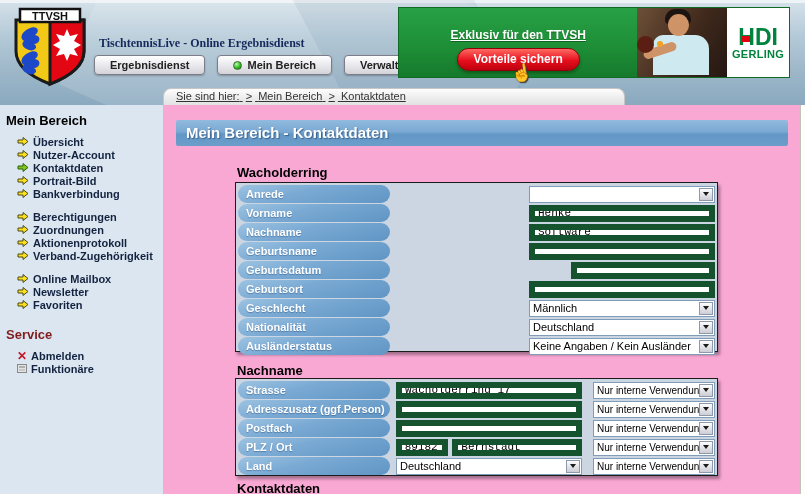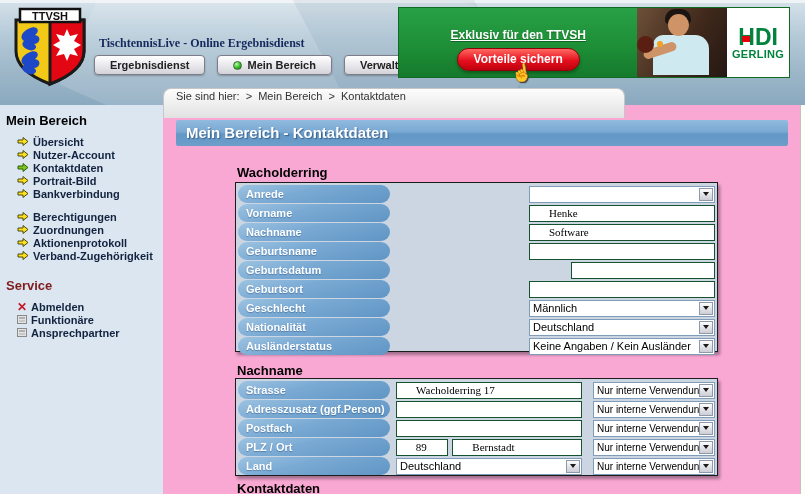--- a/index.html
+++ b/index.html
@@ -49,24 +49,24 @@
   .ph-shirt { position:absolute; left:16px; top:27px; width:56px; height:40px; background:#cfe9f0; border-radius:10px 14px 0 0; }
   .ph-arm { position:absolute; left:6px; top:38px; width:34px; height:9px; background:#cf9368; border-radius:5px; transform:rotate(-18deg); }
   .ph-paddle { position:absolute; left:0px; top:28px; width:17px; height:17px; background:#5a1f12; border-radius:50%; }
   .ph-ball { position:absolute; left:20px; top:33px; width:6px; height:6px; background:#f2a31d; border-radius:50%; }
   .ad-hdi { width:62px; height:100%; background:#fff; display:flex; flex-direction:column; align-items:center; justify-content:center; }
   .hdi-word { position:relative; color:#00843d; font-size:23px; font-weight:bold; line-height:22px; letter-spacing:0; }
   .hdi-dash { position:absolute; left:4px; top:10px; width:8px; height:6px; background:#e3000f; }
   .hdi-sub { color:#00843d; font-size:11px; font-weight:bold; letter-spacing:.3px; }
 
   
-  .breadcrumb { position:absolute; left:163px; top:88px; width:462px; height:30px; z-index:4;
+  .breadcrumb { position:absolute; left:163px; top:88px; width:462px; height:17px; z-index:4;
     background:linear-gradient(180deg,#fdfdfd 0%,#ececec 60%,#e2e2e2 100%);
     border:1px solid #c6c6c6; border-bottom:none; border-radius:8px 8px 0 0;
-    font-size:11px; color:#333; line-height:15px; padding-left:12px; white-space:nowrap; }
+    font-size:11px; color:#333; line-height:15px; padding-left:12px; white-space:nowrap;text-decoration:underline; }
   .bc-sep { margin:0 3px; }
   .bc-link { color:#333; text-decoration:none; cursor:pointer; }
 
   
   .sidebar { position:absolute; left:0; top:105px; width:163px; height:389px; background:#dbe6f1; }
   .side-h { font-size:13px; font-weight:bold; color:#000; margin:8px 0 7px 6px; }
   .sgroup { margin-bottom:10px; }
   .sitem { display:flex; align-items:center; height:13px; padding-left:17px; font-size:11px; font-weight:bold;
     color:#13233f; cursor:pointer; white-space:nowrap; }
   .sitem .ic { margin-right:4px; display:inline-flex; flex:none; }
@@ -89,22 +89,22 @@
     box-shadow:2px 3px 3px rgba(0,0,0,.35); padding:2px; }
   .panel.personen { top:77px; height:170px; }
   .panel.anschrift { top:273px; height:98px; }
 
   .frow { display:flex; align-items:center; height:18px;justify-content:space-between; }
   .frow + .frow { margin-top:1px; }
   .flabel { width:152px; min-width:152px; height:18px; border-radius:9px;
     background:linear-gradient(165deg,#9dc3e1 0%,#7aaad4 40%,#6095c4 100%);
     color:#fff; font-size:11px; font-weight:bold; line-height:18px; padding-left:8px;
     text-shadow:0 1px 1px rgba(0,40,90,.35); white-space:nowrap; overflow:hidden; }
-  .ftext { margin-left:5px; width:186px; height:17px; border:1px solid #14532d; background:#fff;
-    font-family:Liberation Serif, serif; font-size:11px; padding:0 19px; }
+  .ftext { margin-left:5px; width:186px; height:17px; border:6px solid #14532d; background:#fff;
+    font-family:Liberation Mono, monospace; font-size:11px; padding:0 3px; }
   .ftext.short { width:144px; }
   .ftext.plz { width:52px; }
   .ftext.ort { width:130px; margin-left:4px; }
   .combo { margin-left:5px; width:186px; height:17px; border:1px solid #7f9db9; background:#fff;
     display:flex; align-items:center; cursor:pointer; }
   .combo-val { flex:1; font-size:11px; padding-left:3px; white-space:nowrap; overflow:hidden; color:#000; }
   .combo-btn { flex:none; width:14px; height:13px; margin-right:1px;
     background:linear-gradient(180deg,#fefefe 0%,#e4e4ea 50%,#cdcdd6 100%);
     border:1px solid #8d98a8; display:flex; align-items:center; justify-content:center; }
   .tri { width:0; height:0; border-left:3px solid transparent; border-right:3px solid transparent; border-top:4px solid #1a1a1a; }
@@ -230,42 +230,54 @@
       <span>Aktionenprotokoll</span>
     </div>
     <div class="sitem">
       <svg class="ic" width="12" height="11" viewBox="0 0 12 11">
           <path d="M1 4 h5 V1.5 L11 5.5 6 9.5 V7 H1 z" fill="#ffe11a" stroke="#4a4a10" stroke-width="1"></path>
         </svg>
       <span>Verband-Zugehörigkeit</span>
     </div>
   </div>
 
+  <div class="sgroup">
+    <div class="sitem">
+      <svg class="ic" width="12" height="11" viewBox="0 0 12 11">
+          <path d="M1 4 h5 V1.5 L11 5.5 6 9.5 V7 H1 z" fill="#ffe11a" stroke="#4a4a10" stroke-width="1"></path>
+        </svg>
+      <span>Online Mailbox</span>
+    </div>
+    <div class="sitem">
+      <svg class="ic" width="12" height="11" viewBox="0 0 12 11">
+          <path d="M1 4 h5 V1.5 L11 5.5 6 9.5 V7 H1 z" fill="#ffe11a" stroke="#4a4a10" stroke-width="1"></path>
+        </svg>
+      <span>Newsletter</span>
+    </div>
+    <div class="sitem">
+      <svg class="ic" width="12" height="11" viewBox="0 0 12 11">
+          <path d="M1 4 h5 V1.5 L11 5.5 6 9.5 V7 H1 z" fill="#ffe11a" stroke="#4a4a10" stroke-width="1"></path>
+        </svg>
+      <span>Favoriten</span>
+    </div>
+  </div>
 
   <div class="service-h">Service</div>
   <div class="sgroup">
     <div class="sitem">
       <span class="xicon">✕</span>
       <span>Abmelden</span>
     </div>
     <div class="sitem">
       <svg class="ic" width="10" height="9" viewBox="0 0 10 9">
           <rect x="0.5" y="0.5" width="9" height="8" fill="#e3e3e3" stroke="#8a8a8a"></rect>
           <rect x="2" y="2" width="6" height="2" fill="#b0b0b0"></rect>
           <rect x="2" y="5" width="6" height="2" fill="#c8c8c8"></rect>
         </svg>
       <span>Funktionäre</span>
-    </div>
-    <div class="sitem">
-      <svg class="ic" width="10" height="9" viewBox="0 0 10 9">
-          <rect x="0.5" y="0.5" width="9" height="8" fill="#e3e3e3" stroke="#8a8a8a"></rect>
-          <rect x="2" y="2" width="6" height="2" fill="#b0b0b0"></rect>
-          <rect x="2" y="5" width="6" height="2" fill="#c8c8c8"></rect>
-        </svg>
-      <span>Ansprechpartner</span>
     </div>
   </div>
 </div>
 
 <div class="content">
   <div class="title-bar">Mein Bereich - Kontaktdaten</div>
 
   <div class="sec-h personen">Wacholderring</div>
   <div class="panel personen">
 

